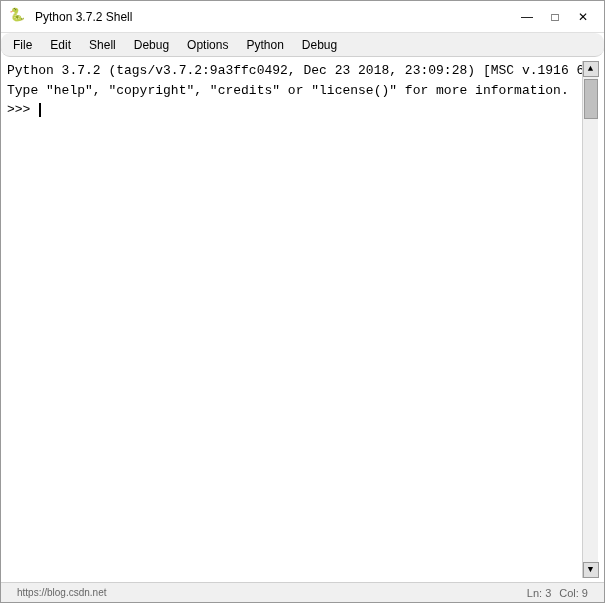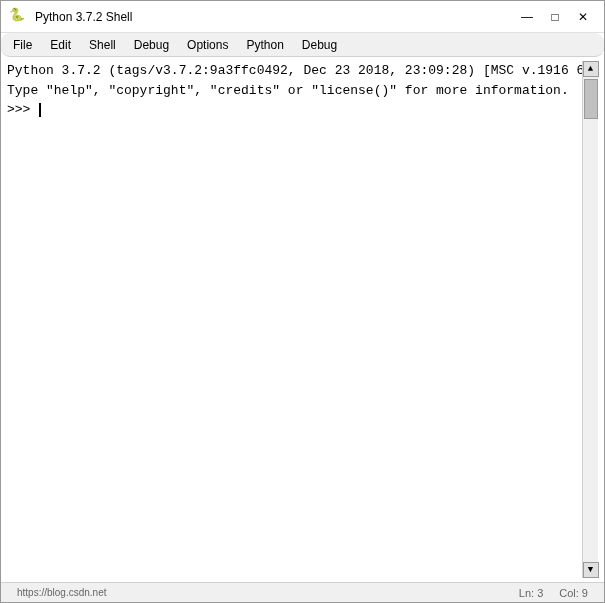--- a/index.html
+++ b/index.html
@@ -186,21 +186,21 @@
       align-items: center;
       justify-content: space-between;
       padding: 0 16px;
       font-family: 'Segoe UI', Arial, sans-serif;
       font-size: 11px;
       color: #666;
     }
 
     .status-right {
       display: flex;
-      gap: 16px;
+      gap: 8px;
       margin-left: 10px;
     }
 
     .status-url {
       color: #666;
       font-size: 10px;
     }
   </style>
 </head>
 <body>

